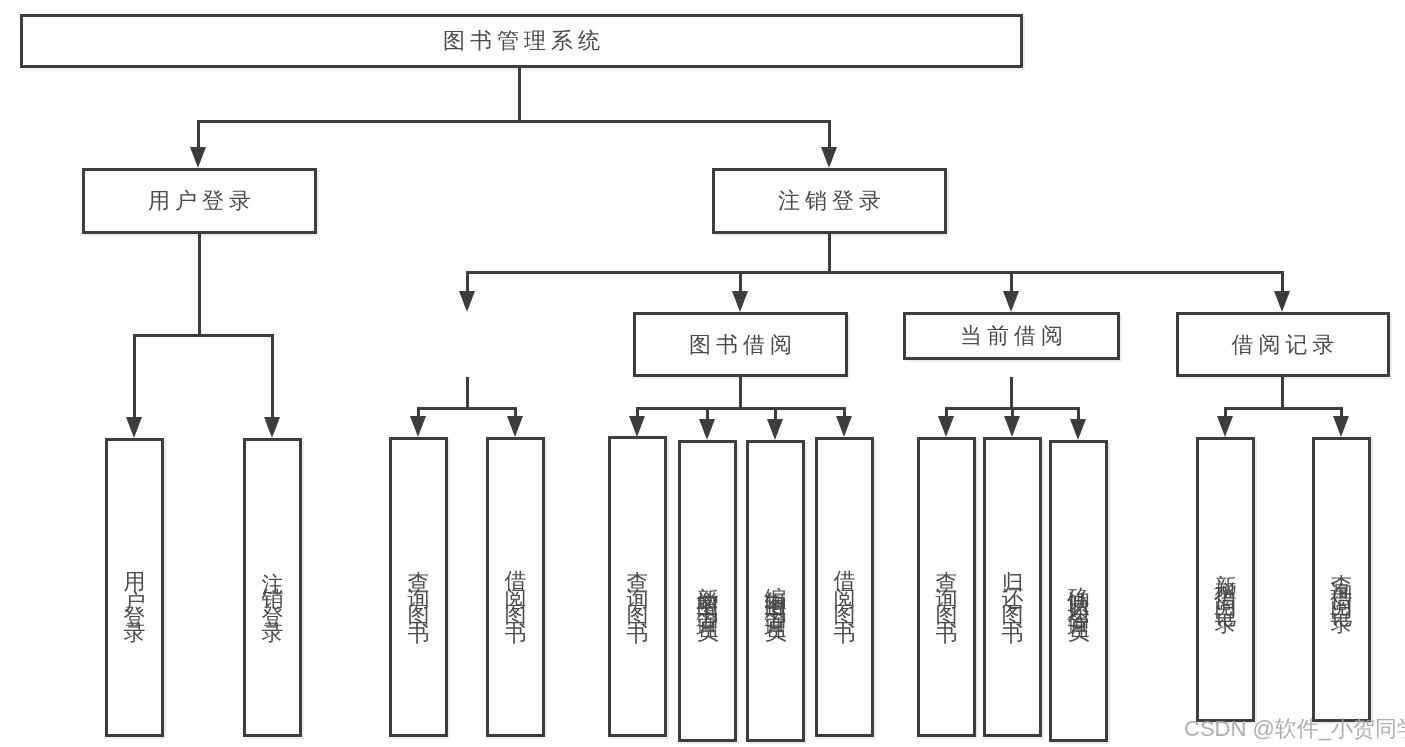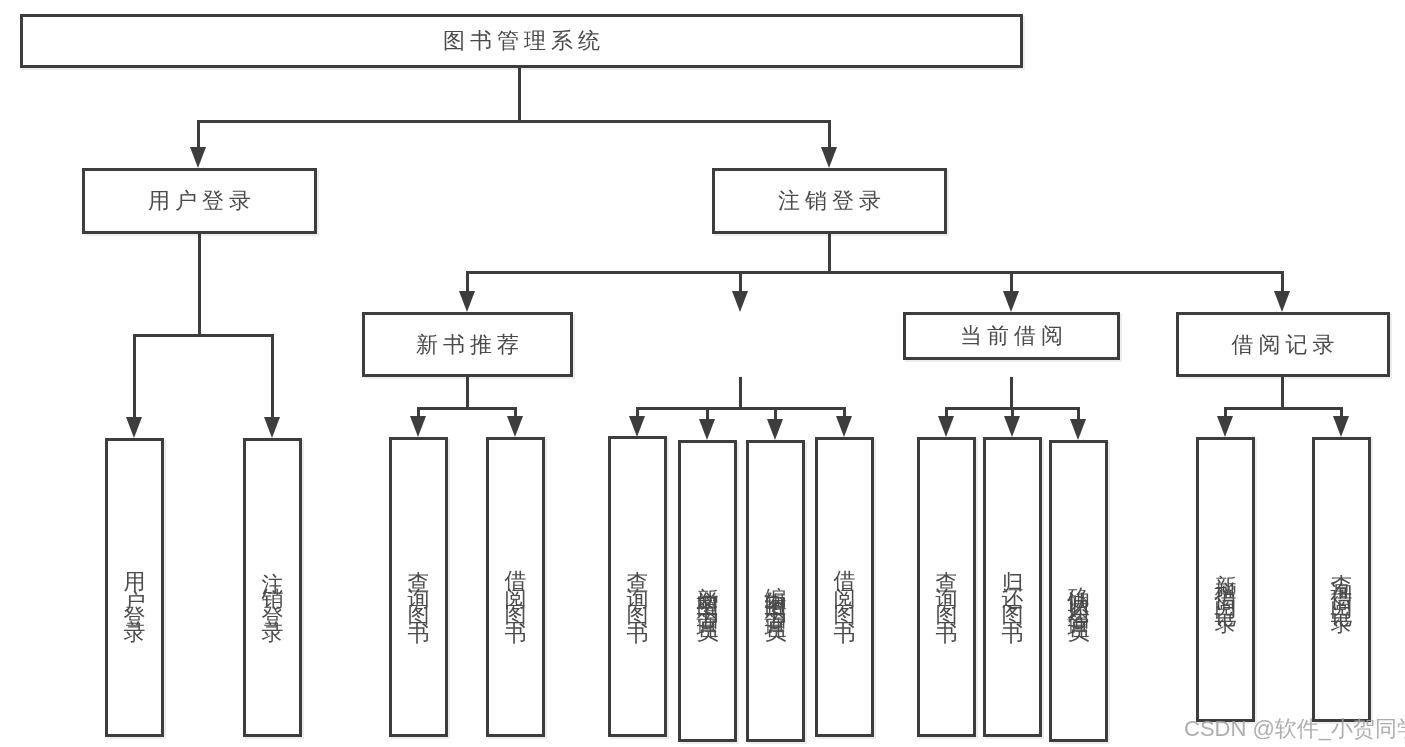--- a/index.html
+++ b/index.html
@@ -114,22 +114,22 @@
     <span class="hlabel">图书管理系统</span>
   </div>
 
   <div class="node" style="left:82px;top:168px;width:235px;height:66px">
     <span class="hlabel">用户登录</span>
   </div>
   <div class="node" style="left:712px;top:168px;width:235px;height:66px">
     <span class="hlabel">注销登录</span>
   </div>
 
-  <div class="node" style="left:362px;top:312px;width:211px;height:65px">
-    <span class="hlabel">新书推荐</span>
+  <div class="node" style="left:633px;top:312px;width:215px;height:65px">
+    <span class="hlabel">图书借阅</span>
   </div>
   <div class="node" style="left:903px;top:312px;width:217px;height:48px">
     <span class="hlabel">当前借阅</span>
   </div>
   <div class="node" style="left:1176px;top:312px;width:214px;height:65px">
     <span class="hlabel">借阅记录</span>
   </div>
 
   <div class="leaf short" style="left:105px;top:438px;height:299px">
     <span class="vtext">用户登录</span>

